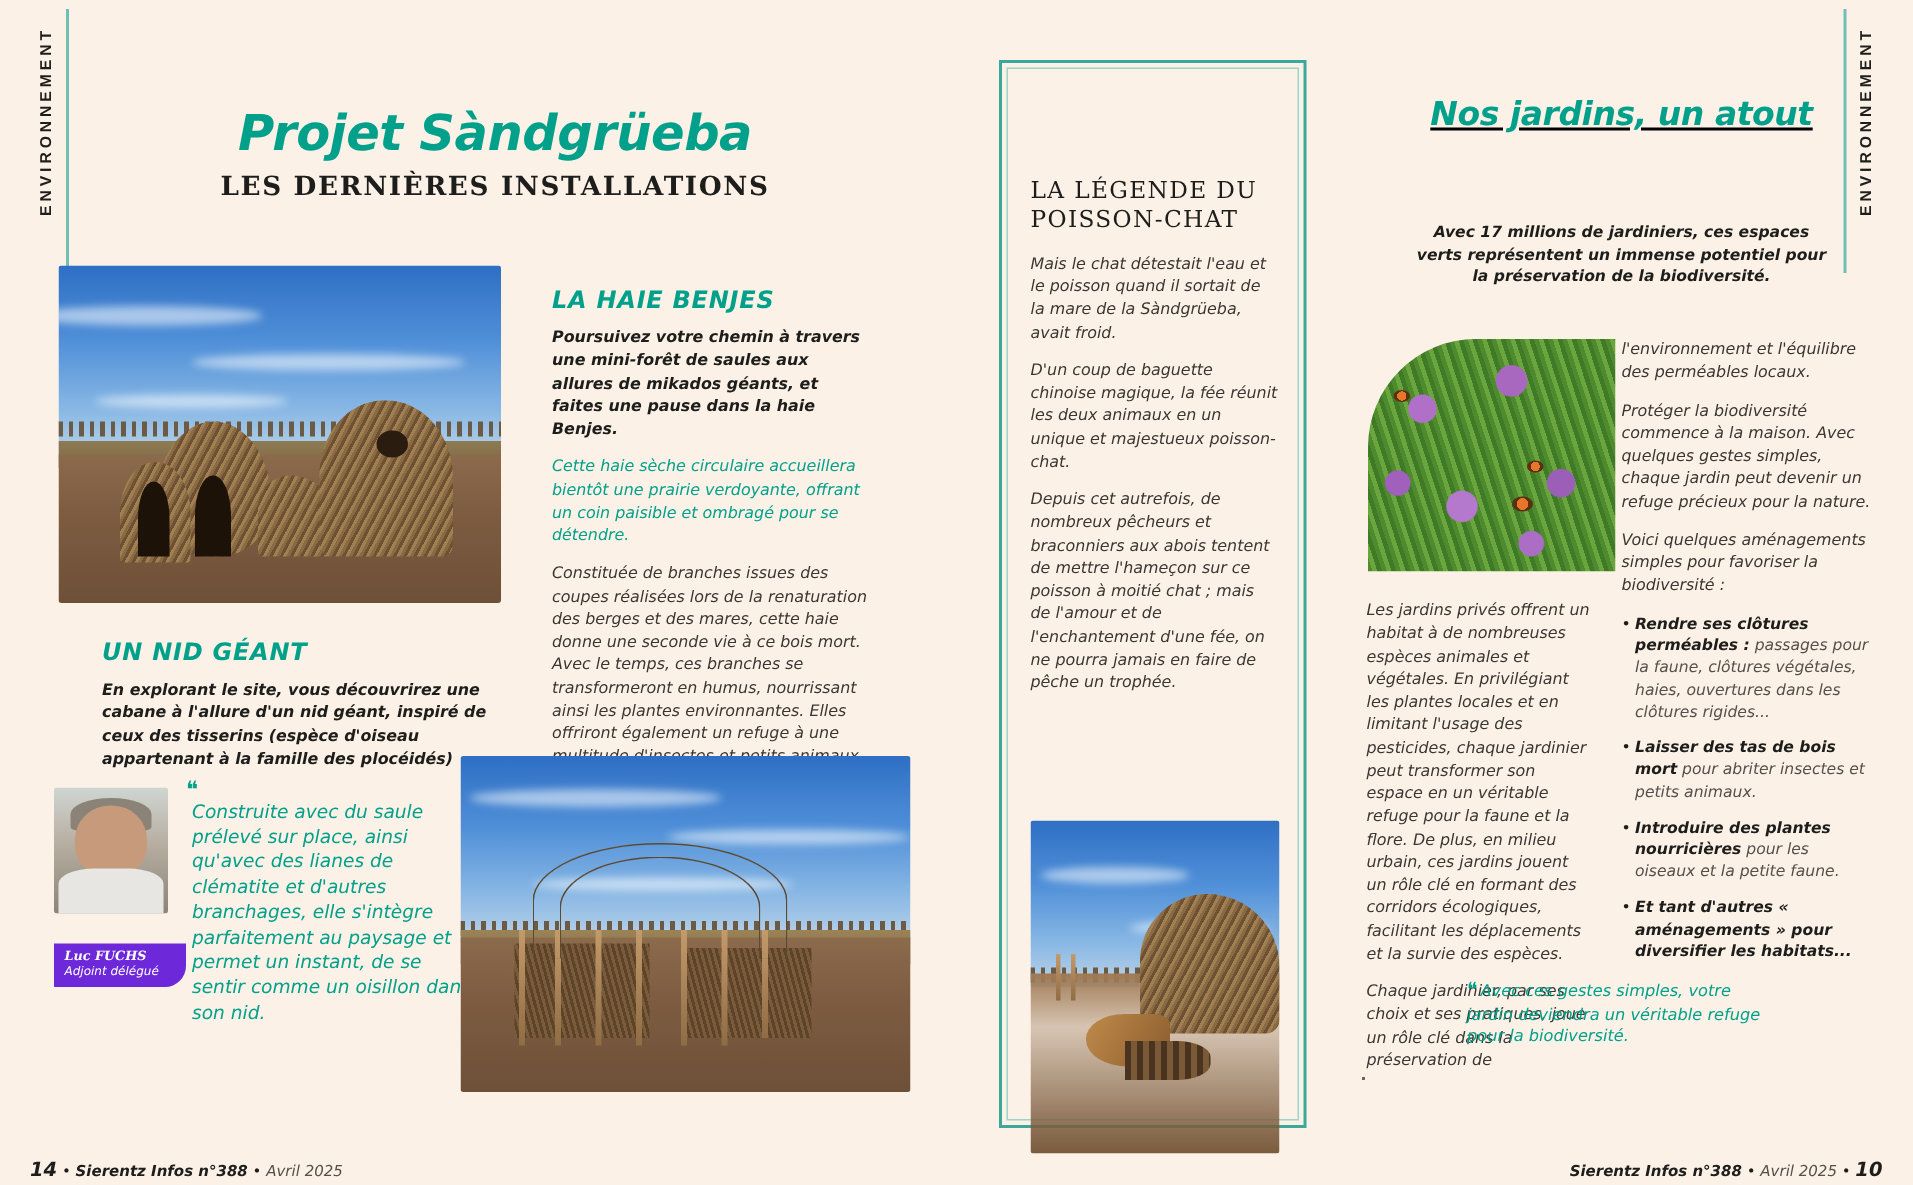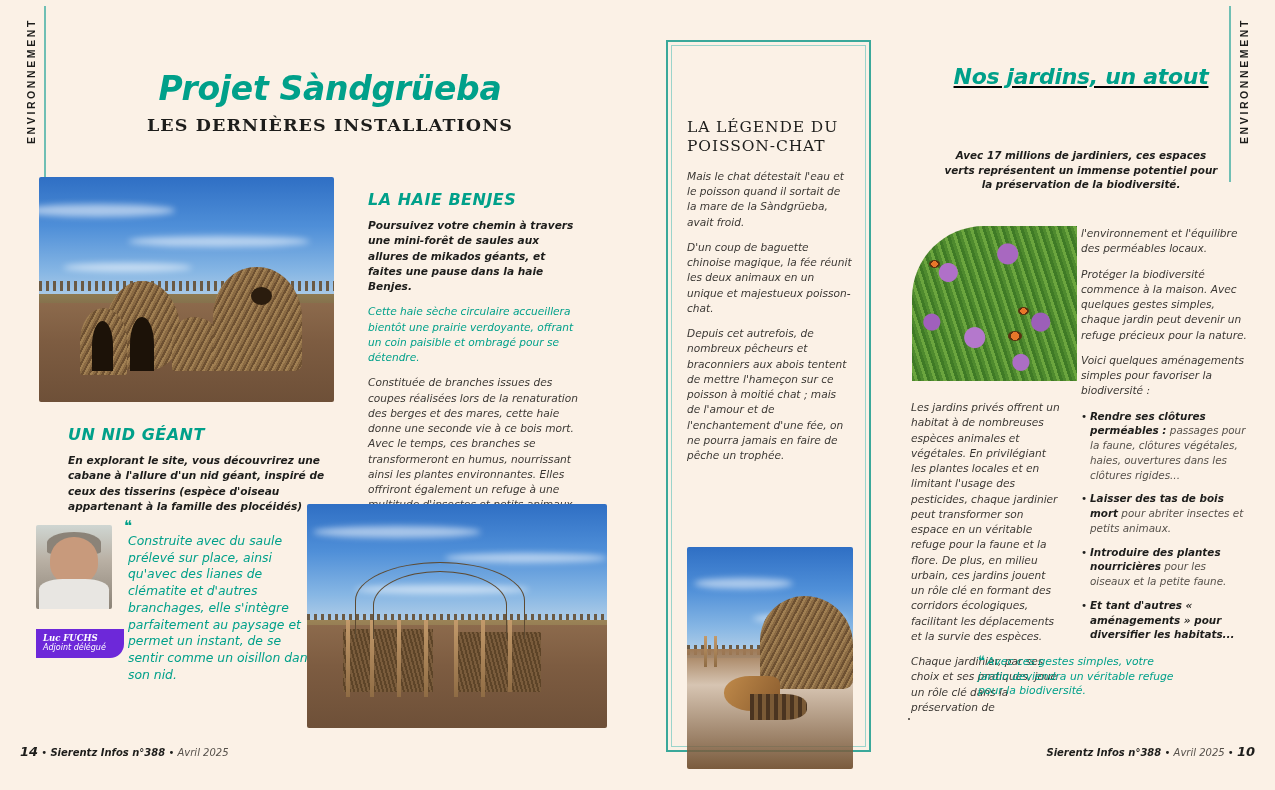--- a/index.html
+++ b/index.html
@@ -169,21 +169,21 @@
   #right-quote{
     position:absolute;left:978px;top:652px;width:200px;
     font-family:"DejaVu Sans", sans-serif;font-style:italic;
     color:#00a08a;font-size:10.8px;line-height:1.36;
   }
   #right-quote .qm{font-size:13px;letter-spacing:-1px;margin-right:3px;}
   #stray-dot{position:absolute;left:908px;top:718px;width:2px;height:2px;background:#6b6660;}
 
   
   .footer{
-    position:absolute;bottom:31px;
+    position:absolute;bottom:2px;
     font-family:"DejaVu Sans", sans-serif;
     font-size:10px;color:#1d1d1b;white-space:nowrap;
   }
   .footer .pg{font-weight:700;font-style:italic;font-size:13px;}
   .footer .nm{font-weight:700;font-style:italic;}
   .footer .dt{font-style:italic;color:#55504a;}
   #footer-left{left:20px;}
   #footer-right{right:20px;}
 
   

